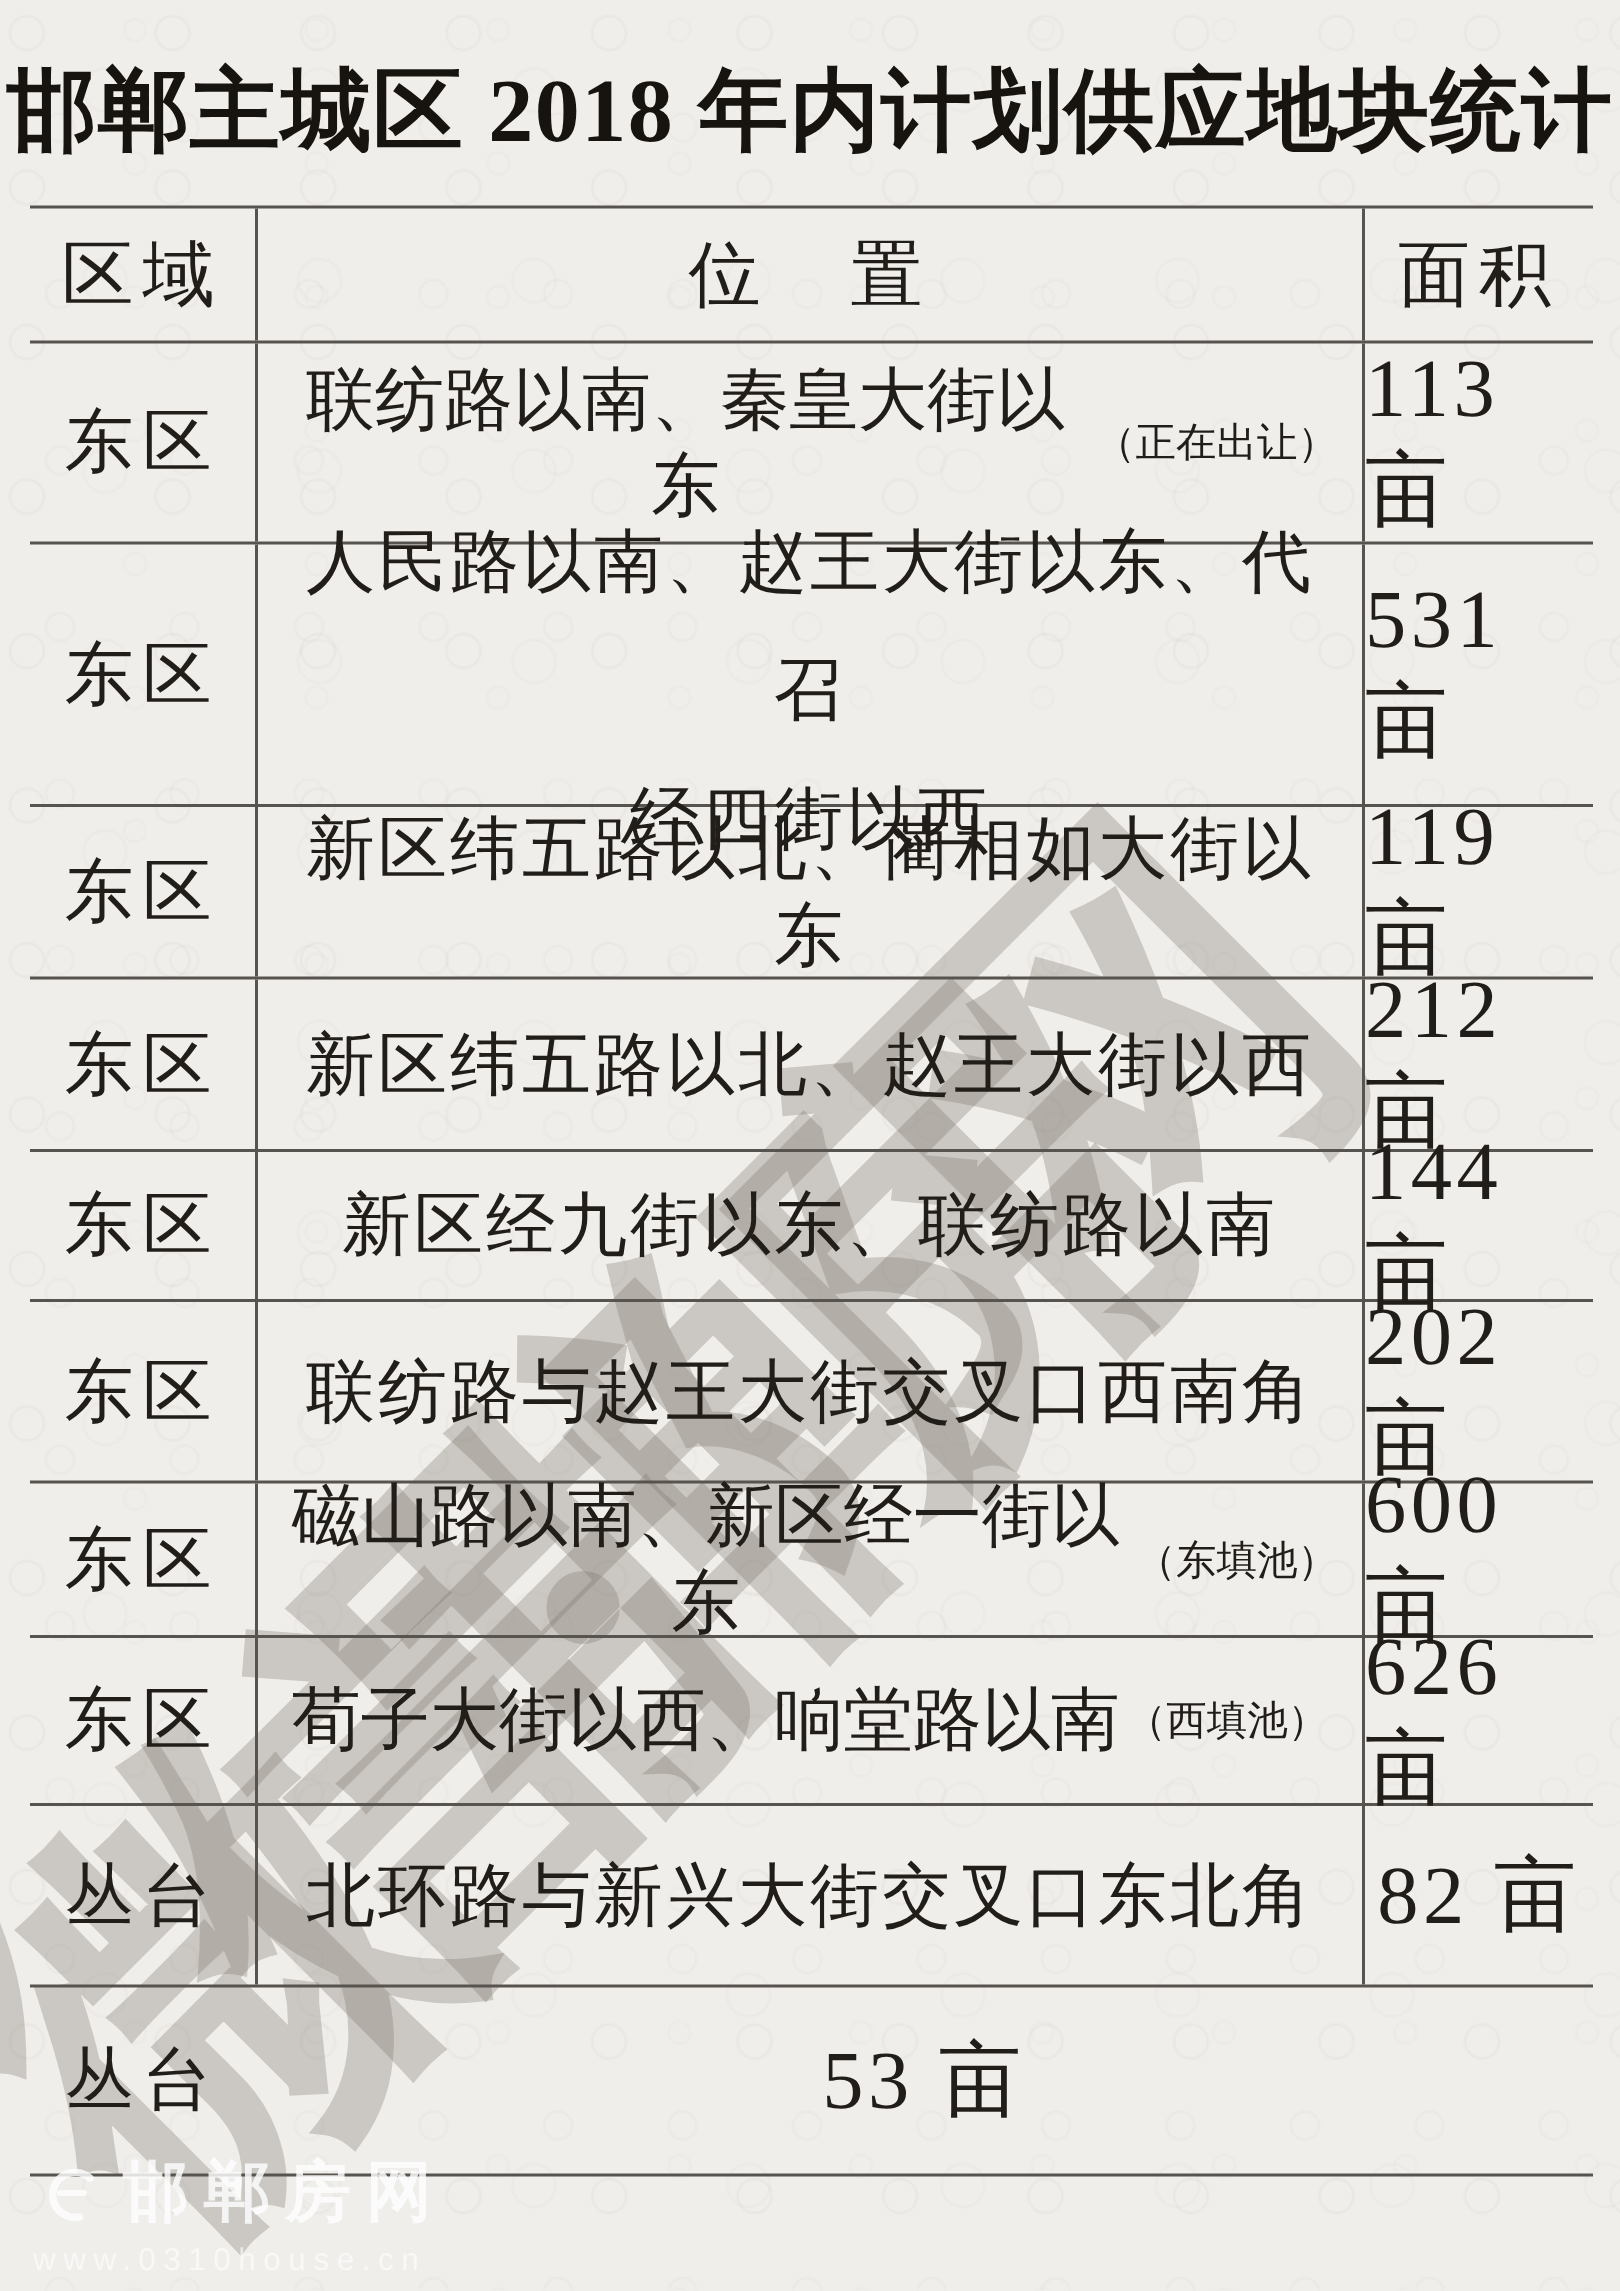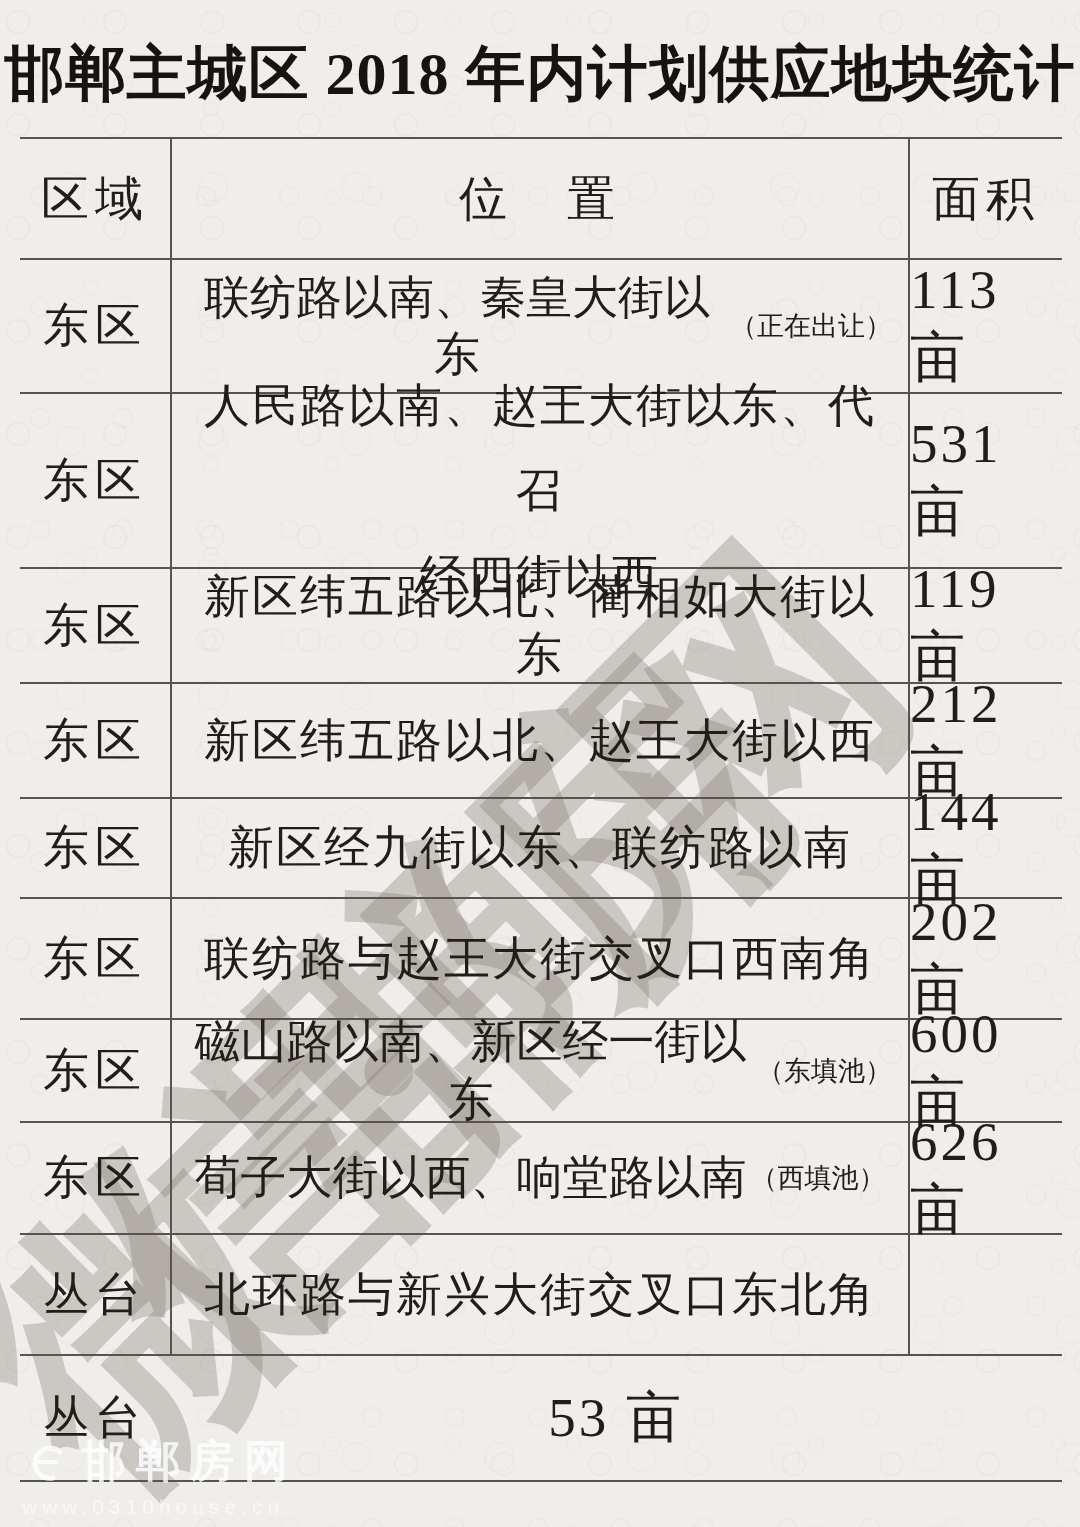--- a/index.html
+++ b/index.html
@@ -51,21 +51,21 @@
   .swirl{display:inline-flex;}
 </style>
 </head>
 <body>
 
 <div class="wm-diagonal">微信号·邯郸房网</div>
 
 <div class="title">邯郸主城区 2018 年内计划供应地块统计</div>
 
 <div class="table">
-  <div class="tr thead" style="height:121px">
+  <div class="tr thead" style="height:90px">
     <div class="td region">区域</div>
     <div class="td loc">位　置</div>
     <div class="td area">面积</div>
   </div>
 <div class="tr" style="height: 134px;">
       <div class="td region">东区</div>
       <div class="td loc has-note">
         <span class="loc-text">联纺路以南、秦皇大街以东</span>
         <span class="note">（正在出让）</span>
       </div>
@@ -121,20 +121,21 @@
         <span class="loc-text">荀子大街以西、响堂路以南</span>
         <span class="note">（西填池）</span>
       </div>
       <div class="td area">626 亩</div>
     </div>
     <div class="tr" style="height: 121px;">
       <div class="td region">丛台</div>
       <div class="td loc">
         <span class="loc-text">北环路与新兴大街交叉口东北角</span>
       </div>
+      <div class="td area">82 亩</div>
     </div>
     <div class="tr" style="height: 126px;">
       <div class="td region">丛台</div>
       <div class="td area">53 亩</div>
     </div>
   </div>
 
 <div class="wm-logo">
   <div class="wm-logo-row">
     <span class="swirl">

